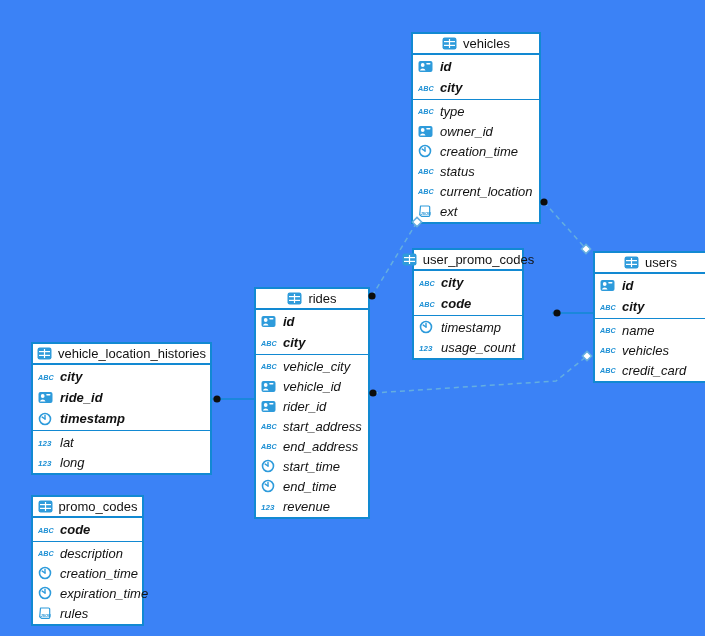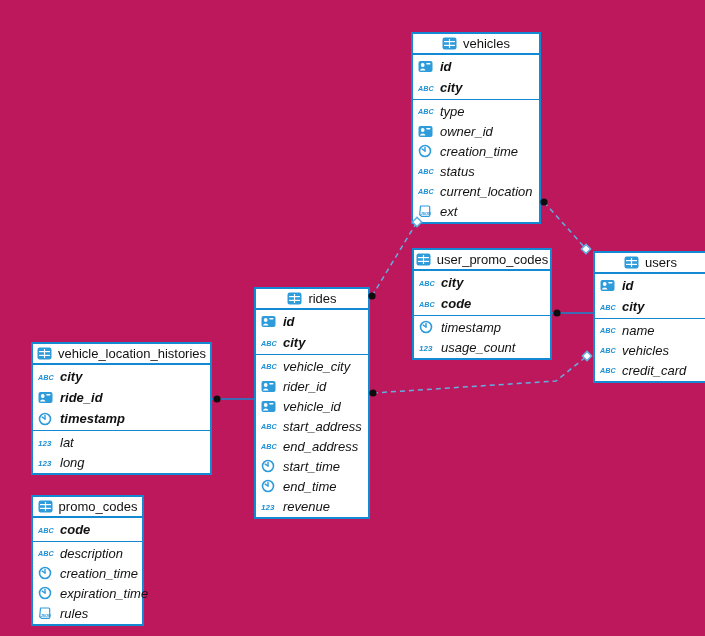--- a/index.html
+++ b/index.html
@@ -48,21 +48,21 @@
     position: absolute;
     left: 0; top: 0;
     width: 705px; height: 636px;
     pointer-events: none;
     z-index: 5;
   }
 </style>
 </head>
 <body>
 
-<div id="canvas" style="background: #be185d;">
+<div id="canvas" style="background: #3b82f6;">
   <svg id="wires">
       <g>
         <polyline points="372,296 417,222" fill="none" stroke="#64aee0" stroke-width="1.5" stroke-dasharray="5,4"></polyline>
         <circle cx="372" cy="296" r="3.6" fill="#0d0d0d"></circle>
         <path d="M 417 217.4 L 421.6 222 L 417 226.6 L 412.4 222 Z" fill="#ffffff" stroke="#64aee0" stroke-width="1.5"></path>
       </g>
       <g>
         <polyline points="544,202 586,249" fill="none" stroke="#64aee0" stroke-width="1.5" stroke-dasharray="5,4"></polyline>
         <circle cx="544" cy="202" r="3.6" fill="#0d0d0d"></circle>
         <path d="M 586 244.4 L 590.6 249 L 586 253.6 L 581.4 249 Z" fill="#ffffff" stroke="#64aee0" stroke-width="1.5"></path>
@@ -164,21 +164,21 @@
           <span class="icn">
             <svg width="14" height="14" viewBox="0 0 14 14">
               <path d="M2.5 2 h8 a1.2 1.2 0 0 1 1.2 1.2 v8 a1.2 1.2 0 0 1 -1.2 1.2 h-7 l-1.8 -1.6 Z" fill="#fff" stroke="#2e9bdb" stroke-width="1.2" stroke-linejoin="round"></path>
               <text x="2.4" y="11" font-family="Liberation Sans, sans-serif" font-size="3.8" font-weight="bold" fill="#1e90d4">JSON</text>
             </svg>
           </span>
           <span>ext</span>
         </div>
       </div>
     </div>
-    <div class="tbl" style="left: 412px; top: 248px; width: 140px;">
+    <div class="tbl" style="left: 412px; top: 248px; width: 112px;">
       <div class="tbl-header">
         <span class="icn">
           <svg width="15" height="13" viewBox="0 0 15 13">
             <rect x="0.5" y="0.5" width="14" height="12" rx="2.2" fill="#2e9bdb"></rect>
             <line x1="2" y1="4.6" x2="13" y2="4.6" stroke="#fff" stroke-width="1.2"></line>
             <line x1="2" y1="8.4" x2="13" y2="8.4" stroke="#fff" stroke-width="1.2"></line>
             <line x1="7.5" y1="2" x2="7.5" y2="11" stroke="#fff" stroke-width="1.2"></line>
           </svg>
         </span>
         <span class="tbl-title">user_promo_codes</span>
@@ -326,32 +326,32 @@
         </div>
         <div class="row">
           <span class="icn">
             <svg width="15" height="13" viewBox="0 0 15 13">
               <rect x="0.5" y="1" width="14" height="11" rx="2" fill="#2e9bdb"></rect>
               <circle cx="4.7" cy="5" r="1.9" fill="#fff"></circle>
               <path d="M1.9 10.6 a2.9 2.7 0 0 1 5.6 0 Z" fill="#fff"></path>
               <rect x="8.2" y="3" width="4.3" height="1.6" rx="0.8" fill="#fff"></rect>
             </svg>
           </span>
+          <span>vehicle_id</span>
+        </div>
+        <div class="row">
+          <span class="icn">
+            <svg width="15" height="13" viewBox="0 0 15 13">
+              <rect x="0.5" y="1" width="14" height="11" rx="2" fill="#2e9bdb"></rect>
+              <circle cx="4.7" cy="5" r="1.9" fill="#fff"></circle>
+              <path d="M1.9 10.6 a2.9 2.7 0 0 1 5.6 0 Z" fill="#fff"></path>
+              <rect x="8.2" y="3" width="4.3" height="1.6" rx="0.8" fill="#fff"></rect>
+            </svg>
+          </span>
           <span>rider_id</span>
-        </div>
-        <div class="row">
-          <span class="icn">
-            <svg width="15" height="13" viewBox="0 0 15 13">
-              <rect x="0.5" y="1" width="14" height="11" rx="2" fill="#2e9bdb"></rect>
-              <circle cx="4.7" cy="5" r="1.9" fill="#fff"></circle>
-              <path d="M1.9 10.6 a2.9 2.7 0 0 1 5.6 0 Z" fill="#fff"></path>
-              <rect x="8.2" y="3" width="4.3" height="1.6" rx="0.8" fill="#fff"></rect>
-            </svg>
-          </span>
-          <span>vehicle_id</span>
         </div>
         <div class="row">
           <span class="icn">
             <svg width="17" height="12" viewBox="0 0 17 12">
               <text x="0" y="9" font-family="Liberation Sans, sans-serif" font-size="7.2" font-weight="bold" fill="#1e90d4">ABC</text>
             </svg>
           </span>
           <span>start_address</span>
         </div>
         <div class="row">

